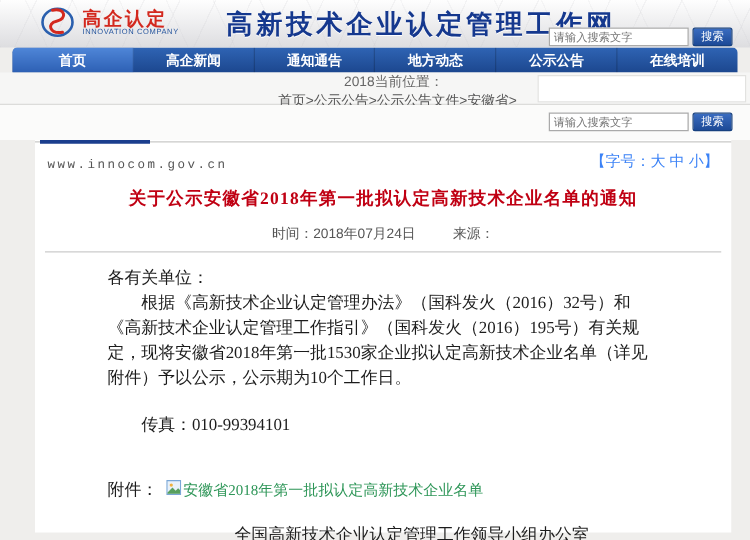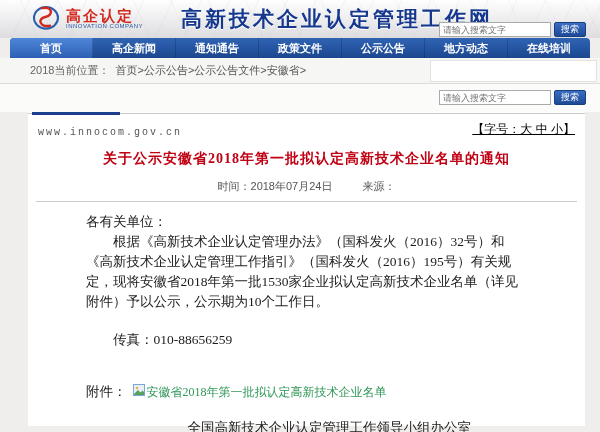--- a/index.html
+++ b/index.html
@@ -55,21 +55,21 @@
     color:#fff; font-size:11px; font-weight:bold; cursor:pointer;
     border-right:1px solid rgba(0,0,0,.18);
   }
   .nav-item:last-child { border-right:none; }
   .nav-item.active { background:linear-gradient(#4f86d8,#2d60b4); border-radius:4px 0 0 0; }
 
   
   .crumb-bar {
     height:26px; background:#f6f6f5; border-bottom:1px solid #dcdcda;
     display:flex; align-items:center; padding-left:30px;
-    font-size:11px; color:#666; position:relative;
+    font-size:11px; color:#666; position:relative;flex-direction:column;
   }
   .crumb-path { color:#555; margin-left:6px; cursor:pointer; }
   .crumb-side-box {
     position:absolute; right:3px; top:2px; width:167px; height:22px;
     background:#fff; border:1px solid #e2e2e0;
   }
 
   
   .tool-row { height:28px; background:#fbfbfa; position:relative; }
   .search-box.mid { right:14px; top:6px; }
@@ -81,21 +81,21 @@
   }
   .panel-topline { position:relative; height:3px; }
   .panel-topline .line-rest { position:absolute; left:0; right:0; top:1px; height:1px; background:#c9c9c7; }
   .panel-topline .line-active { position:absolute; left:4px; width:88px; top:0; height:3px; background:#1b3e8e; }
 
   .url-row {
     display:flex; justify-content:space-between; align-items:flex-end;
     padding:6px 10px 0 10px;
   }
   .site-url { font-family:"Liberation Mono", monospace; font-size:10px; color:#555; letter-spacing:2px; }
-  .font-size-ctl { color:#000000; font-size:12px; cursor:pointer;text-decoration:underline; }
+  .font-size-ctl { color:#3b82f6; font-size:12px; cursor:pointer; }
 
   .art-title {
     text-align:center; color:#c00013; font-weight:bold; font-size:14px;
     margin-top:12px; letter-spacing:1px;font-family:Liberation Serif, serif;
   }
   .art-meta { text-align:center; font-size:11px; color:#555; margin-top:11px; }
   .art-meta .gap { display:inline-block; width:30px; }
   .art-hr { border:none; border-top:1px solid #ccc; margin:7px 8px 0 8px; }
 
   .art-body {
@@ -136,23 +136,22 @@
     <div class="search-box top">
       <input class="search-input" placeholder="请输入搜索文字" style="">
       <button class="search-btn">搜索</button>
     </div>
   </div>
 
   <div class="nav">
     <div class="nav-item active">首页</div>
     <div class="nav-item">高企新闻</div>
     <div class="nav-item">通知通告</div>
-    <div class="nav-item">政策文件</div>
+    <div class="nav-item">地方动态</div>
     <div class="nav-item">公示公告</div>
-    <div class="nav-item">地方动态</div>
     <div class="nav-item">在线培训</div>
   </div>
 
   <div class="crumb-bar">
     <span>2018当前位置：</span>
     <span class="crumb-path">首页&gt;公示公告&gt;公示公告文件&gt;安徽省&gt;</span>
     <span class="crumb-side-box"></span>
   </div>
 
   <div class="tool-row">
@@ -177,21 +176,21 @@
 
     <div class="art-meta">
       <span>时间：</span><span>2018年07月24日</span><span class="gap"></span><span>来源：</span>
     </div>
 
     <hr class="art-hr">
 
     <div class="art-body">
       <div>各有关单位：</div>
       <div class="indent">根据《高新技术企业认定管理办法》（国科发火（2016）32号）和《高新技术企业认定管理工作指引》（国科发火（2016）195号）有关规定，现将安徽省2018年第一批1530家企业拟认定高新技术企业名单（详见附件）予以公示，公示期为10个工作日。</div>
-      <div class="fax-line">传真：010-88656259</div>
+      <div class="fax-line">传真：010-99394101</div>
 
       <div class="attach-line">
         <span class="attach-label">附件：</span>
         <span class="attach-icon">
           <svg width="12" height="12" viewBox="0 0 12 12">
             <rect x="0.5" y="0.5" width="11" height="11" fill="#e8f1fa" stroke="#7aa7d6"></rect>
             <circle cx="4" cy="4" r="1.3" fill="#f0b13c"></circle>
             <path d="M1 10 L5 6 L7.5 8.5 L9.5 6.5 L11 8 L11 11 L1 11 Z" fill="#58a05e"></path>
           </svg>
         </span>

